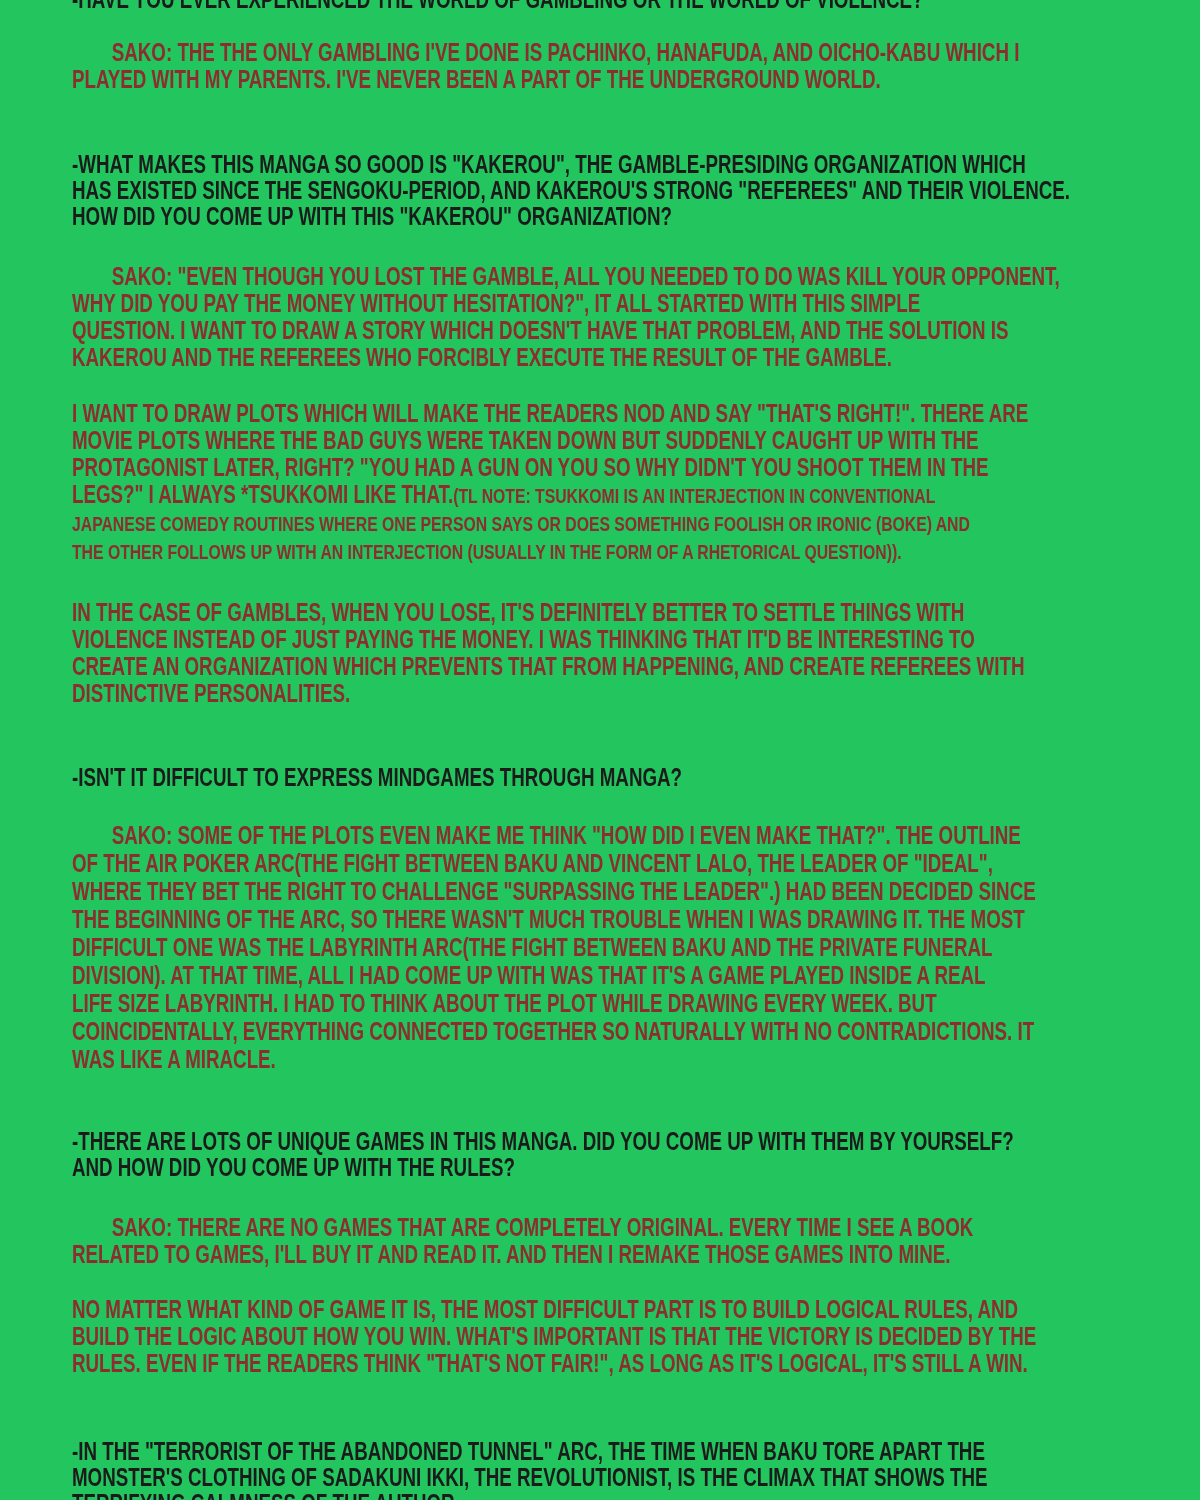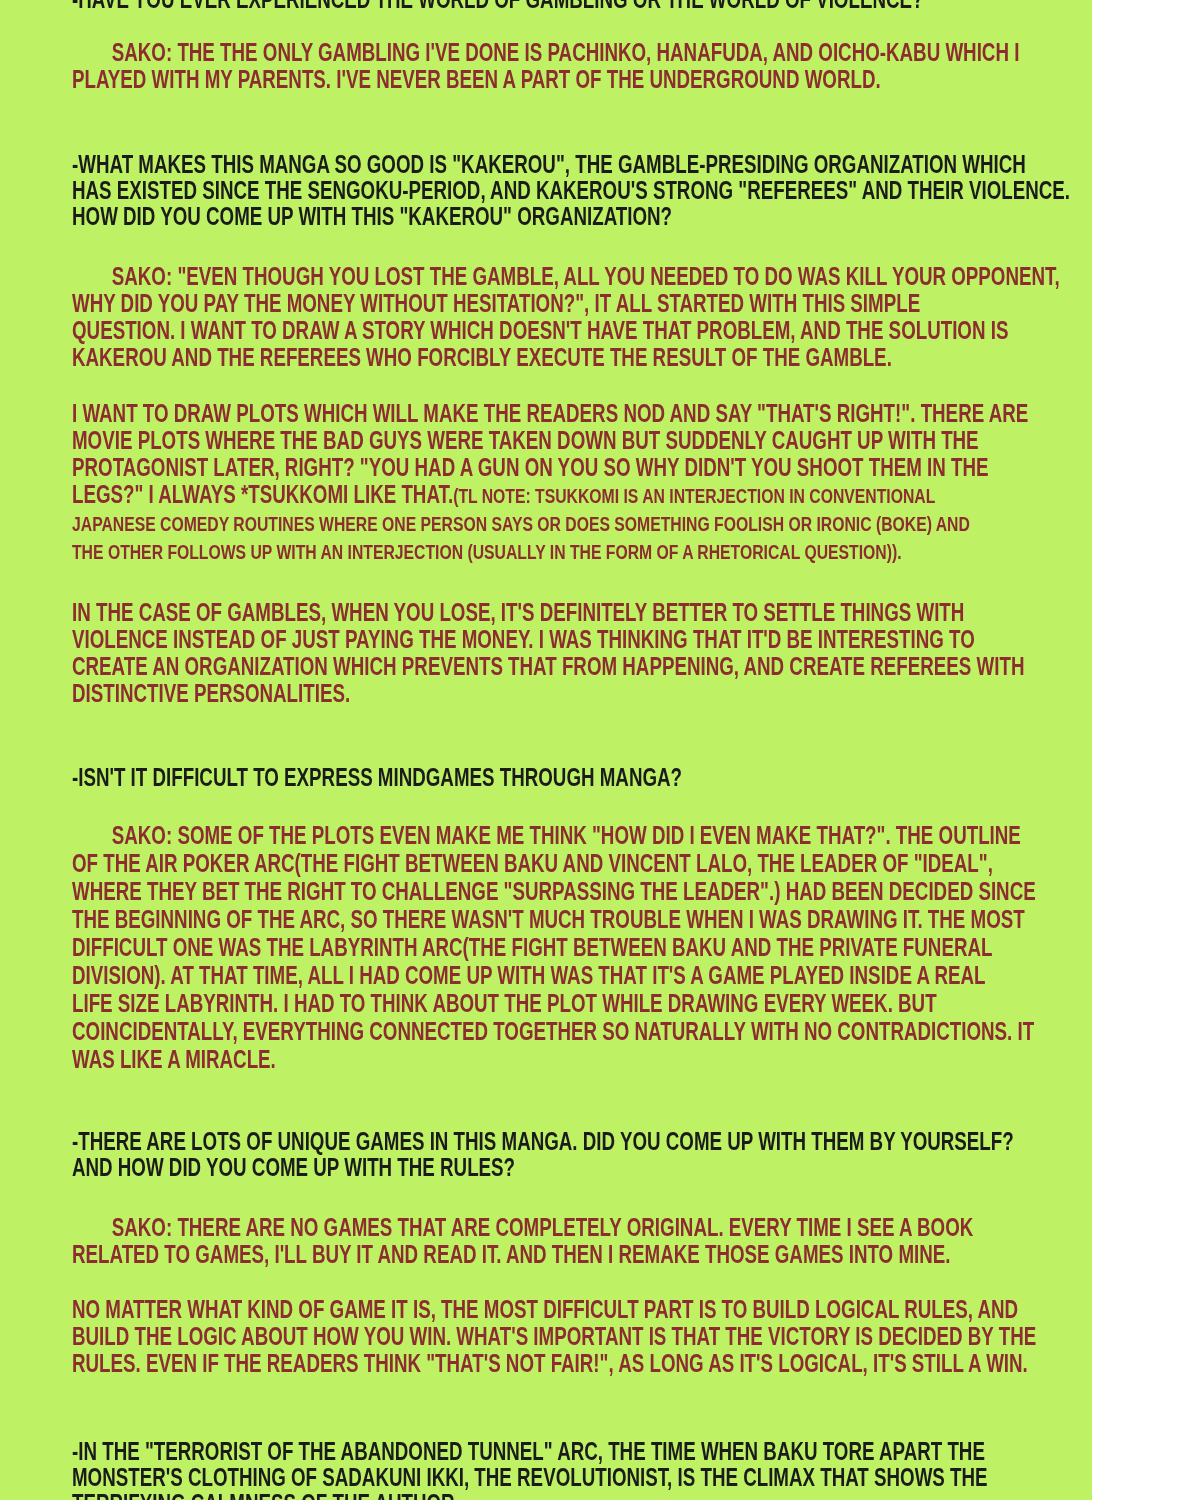--- a/index.html
+++ b/index.html
@@ -1,20 +1,20 @@
 <!DOCTYPE html>
 <html><head>
 <meta charset="utf-8">
 <style>
   html,body{margin:0;padding:0;background:#ffffff;}
   .page{
     position:relative;
-    width:1092px;
+    width:1200px;
     height:1500px;
-    background:#bef264;
+    background:#22c55e;
     overflow:hidden;
     font-family:"Liberation Sans","DejaVu Sans",sans-serif;
     font-weight:bold;
   }
   .block{
     position:absolute;
     left:72px;
     transform:scaleX(0.75);
     transform-origin:0 0;
     font-size:25px;

